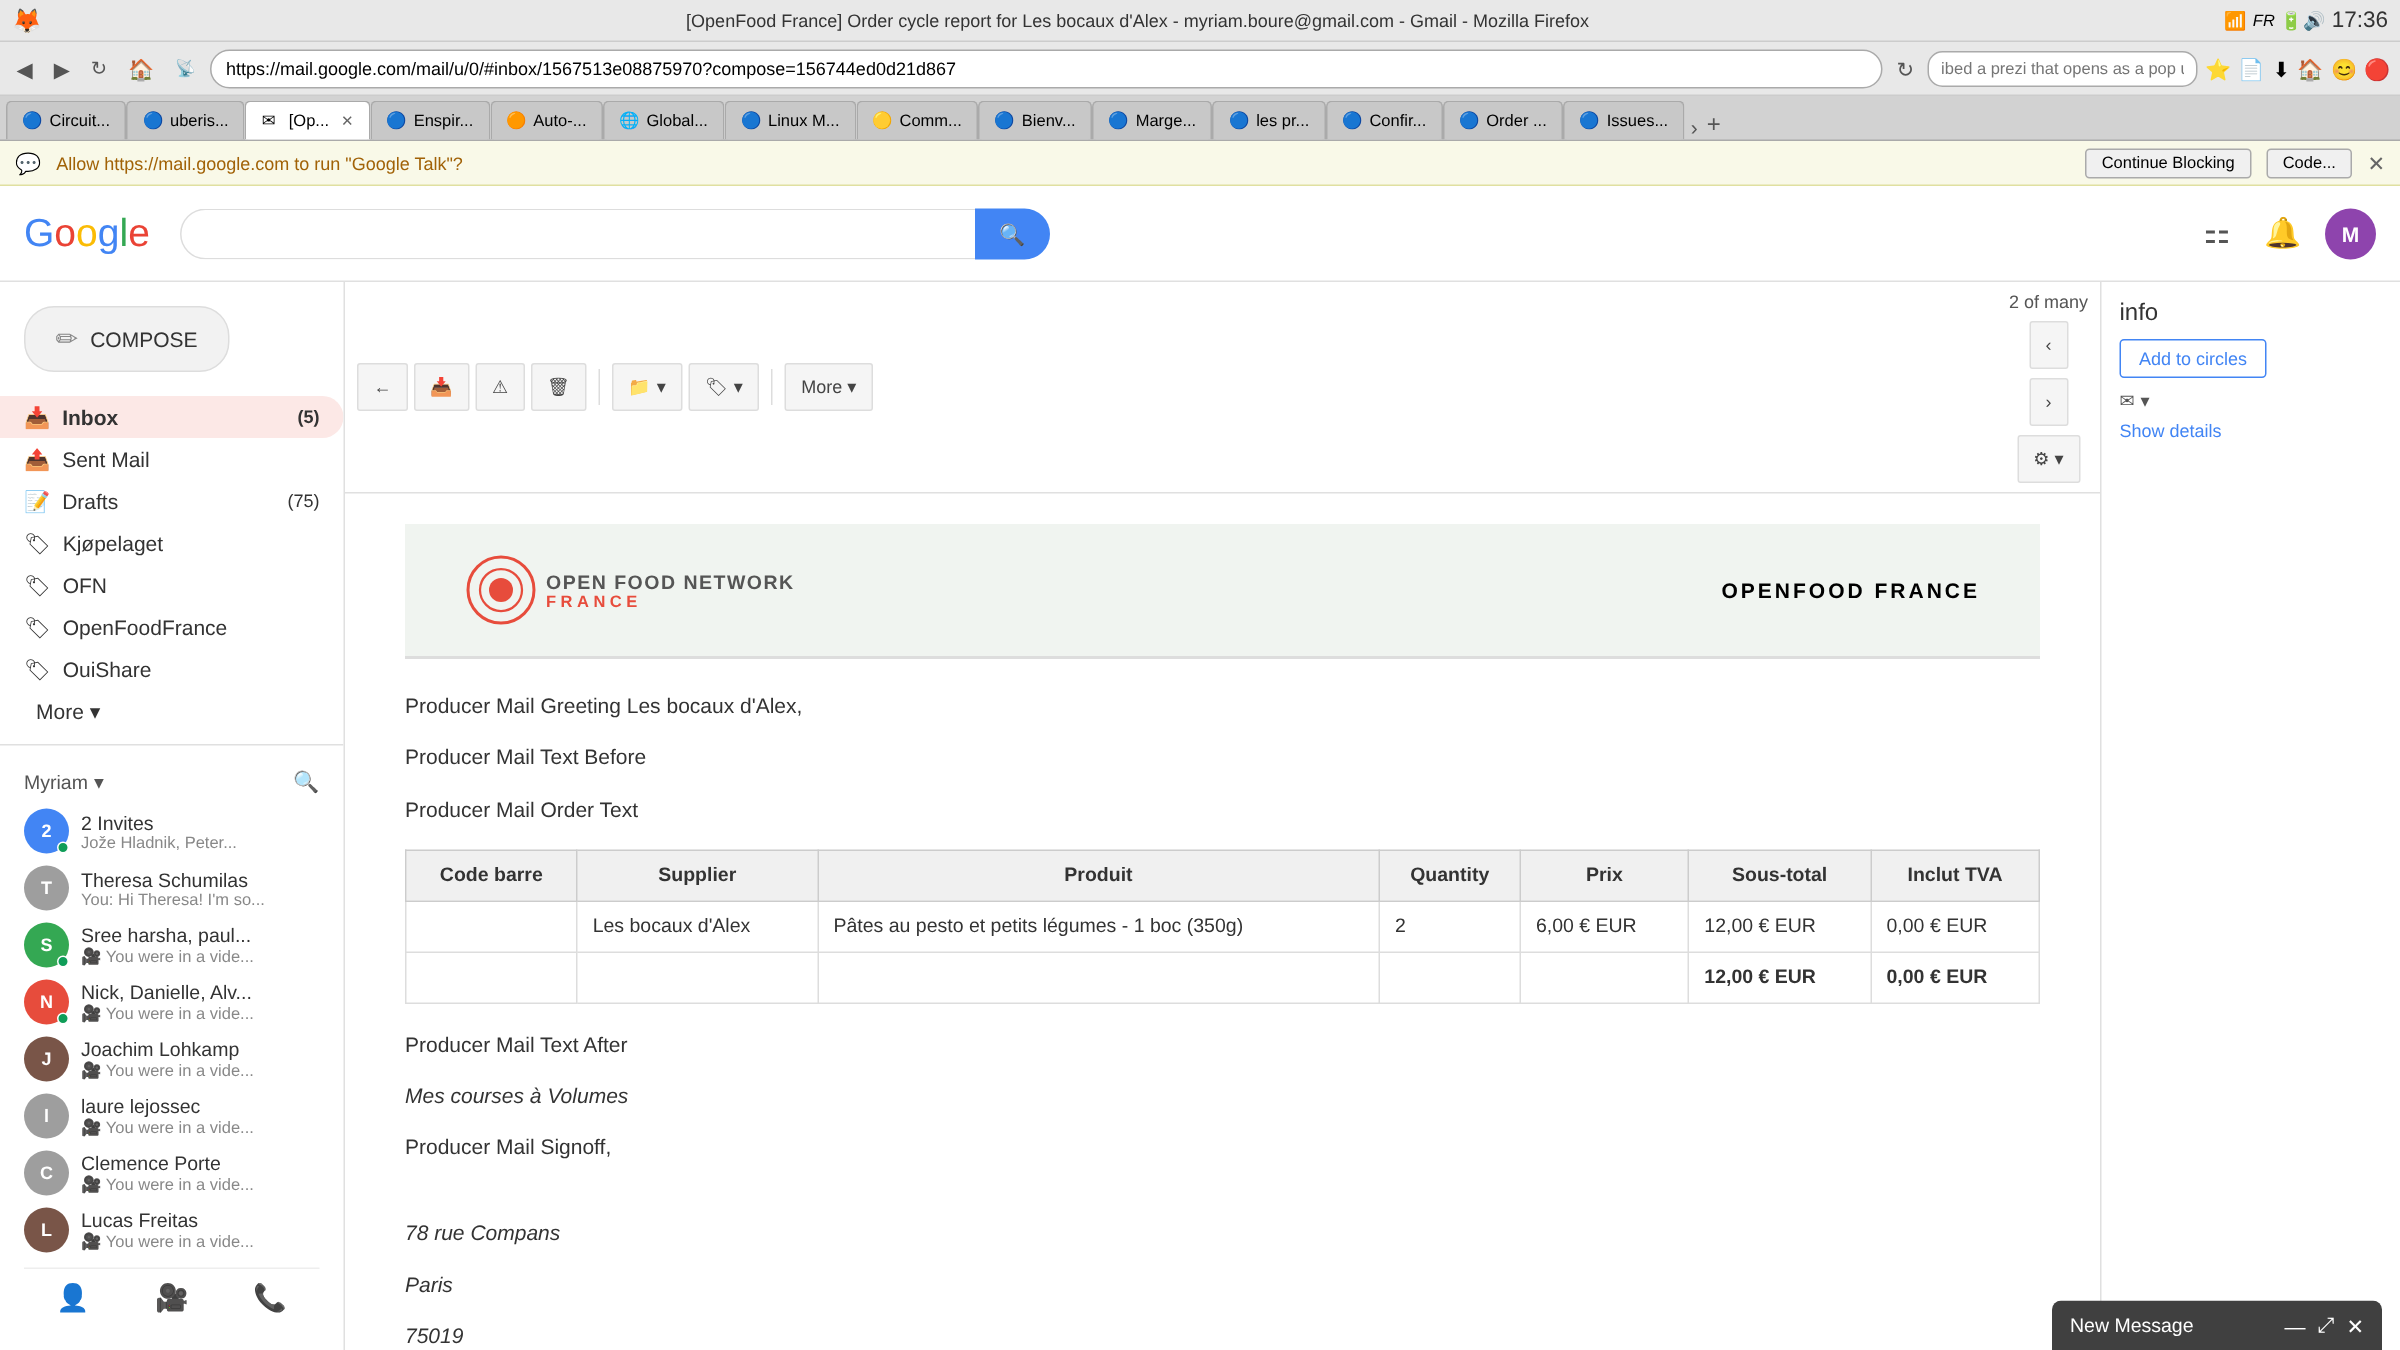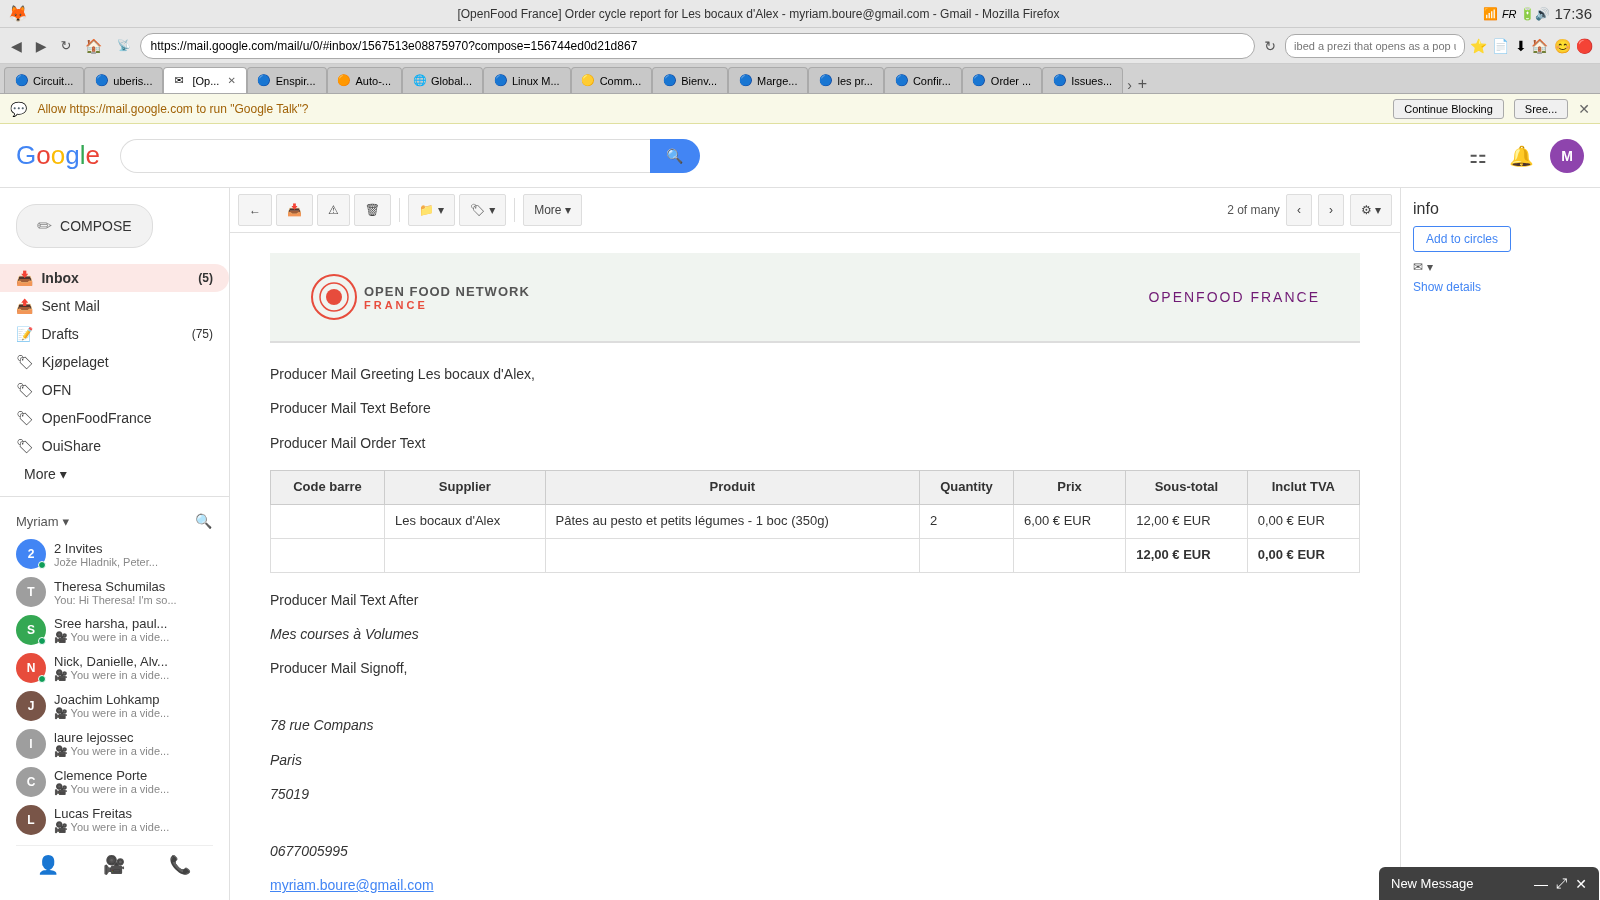--- a/index.html
+++ b/index.html
@@ -201,21 +201,21 @@
       border-radius: 2px;
       background: #f5f5f5;
       cursor: pointer;
       font-size: 12px;
       color: #444;
       display: flex;
       align-items: center;
       gap: 4px;
     }
     .toolbar-separator { width: 1px; height: 24px; background: #ddd; margin: 0 4px; }
-    .toolbar-right { margin-left: auto; display: flex; align-items: center; gap: 6px; font-size: 12px; color: #555; }
+    .toolbar-right { margin-left: auto; display: flex; align-items: center; gap: 6px; font-size: 12px; color: #555; flex-direction: column; }
 
     
     .email-area {
       flex: 1;
       display: flex;
       flex-direction: column;
       background: white;
       overflow: hidden;
     }
     .email-content {
@@ -271,21 +271,21 @@
       display: block;
       margin-bottom: 8px;
     }
     .email-dropdown { display: flex; align-items: center; gap: 4px; font-size: 12px; color: #555; cursor: pointer; }
     .show-details-link { font-size: 12px; color: #4285f4; cursor: pointer; margin-top: 6px; display: block; }
 
     
     .new-message-bar {
       position: fixed;
       bottom: 0;
-      right: 1px;
+      right: 12px;
       width: 220px;
       background: #404040;
       color: white;
       border-radius: 6px 6px 0 0;
       padding: 8px 12px;
       display: flex;
       align-items: center;
       justify-content: space-between;
       font-size: 13px;
       font-weight: 500;
@@ -387,21 +387,21 @@
     <span>Issues...</span>
   </div>
   <span style="margin-left:4px;font-size:14px;cursor:pointer;color:#555;">›</span>
   <button class="tab-add">+</button>
 </div>
 
 <div class="notification-bar">
   <span class="notification-icon">💬</span>
   <span class="notification-text">Allow https://mail.google.com to run "Google Talk"?</span>
   <button class="notification-btn">Continue Blocking</button>
-  <button class="notification-btn">Sree...</button>
+  <button class="notification-btn">Code...</button>
   <span class="notification-close">✕</span>
 </div>
 
 <div class="app-layout">
 
   <div class="google-header">
     <div class="google-logo">
       <span>G</span><span>o</span><span>o</span><span>g</span><span>l</span><span>e</span>
     </div>
     <div class="search-container">
@@ -591,21 +591,21 @@
               <circle cx="24" cy="24" r="22" fill="none" stroke="#e74c3c" stroke-width="2"></circle>
               <circle cx="24" cy="24" r="8" fill="#e74c3c"></circle>
               <circle cx="24" cy="24" r="14" fill="none" stroke="#e74c3c" stroke-width="1.5"></circle>
             </svg>
             <div>
               <div style="font-size:13px;font-weight:bold;color:#555;letter-spacing:1px;">OPEN FOOD NETWORK</div>
               <div style="font-size:11px;color:#e74c3c;font-weight:bold;letter-spacing:3px;">FRANCE</div>
             </div>
           </div>
           <div>
-            <span style="font-size:14px;color:#701a75;font-weight:normal;letter-spacing:2px;">OPENFOOD FRANCE</span>
+            <span style="font-size:14px;color:#000000;font-weight:bold;letter-spacing:2px;">OPENFOOD FRANCE</span>
           </div>
         </div>
 
         <div class="email-body">
           <p>Producer Mail Greeting Les bocaux d'Alex,</p>
           <p>Producer Mail Text Before</p>
           <p>Producer Mail Order Text</p>
 
           
           <table class="order-table">

